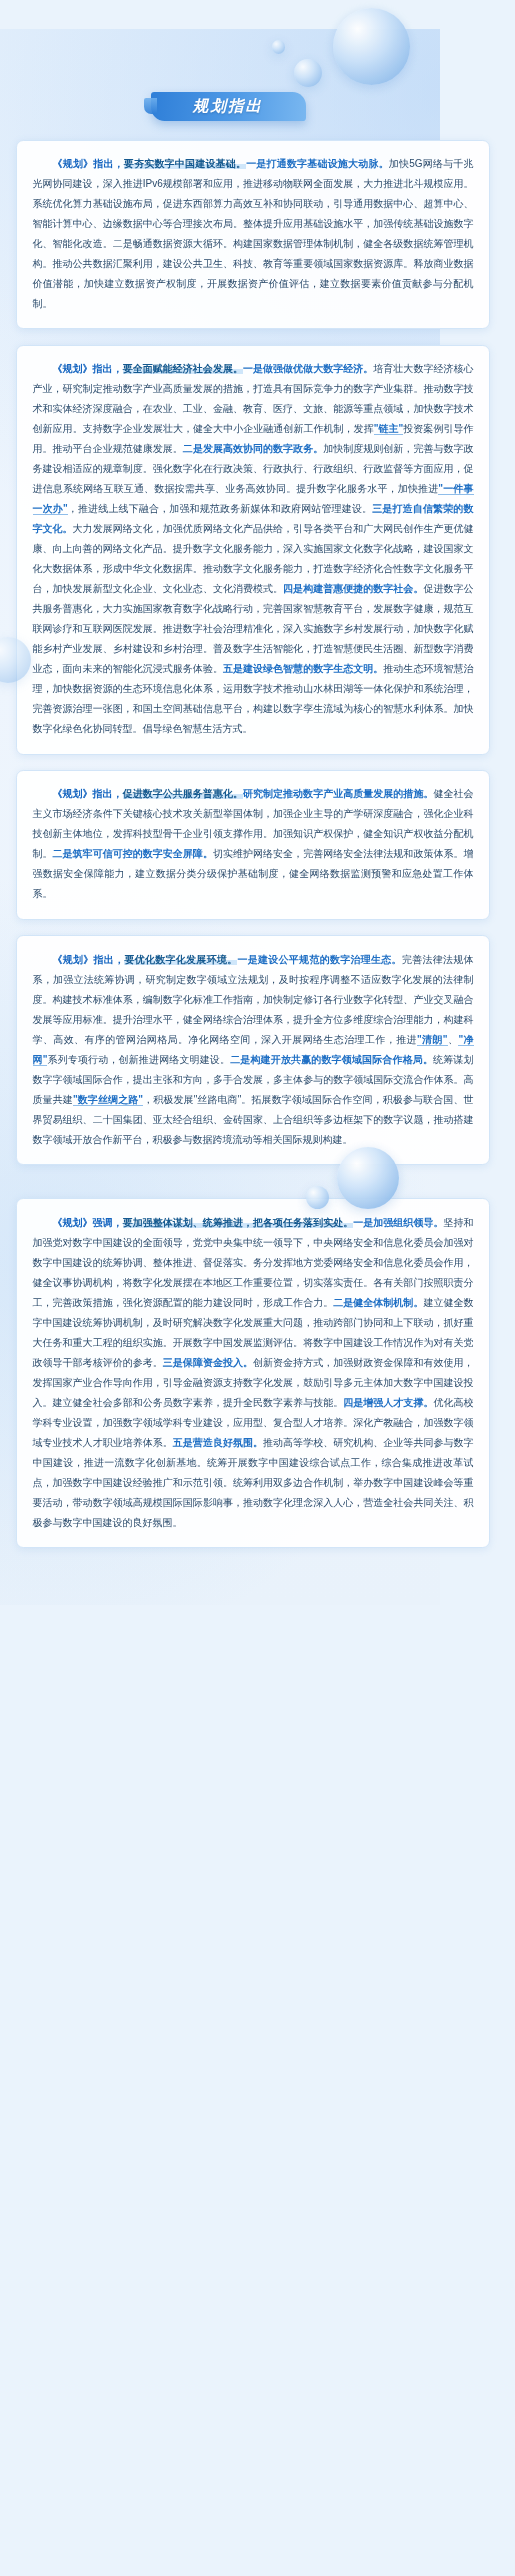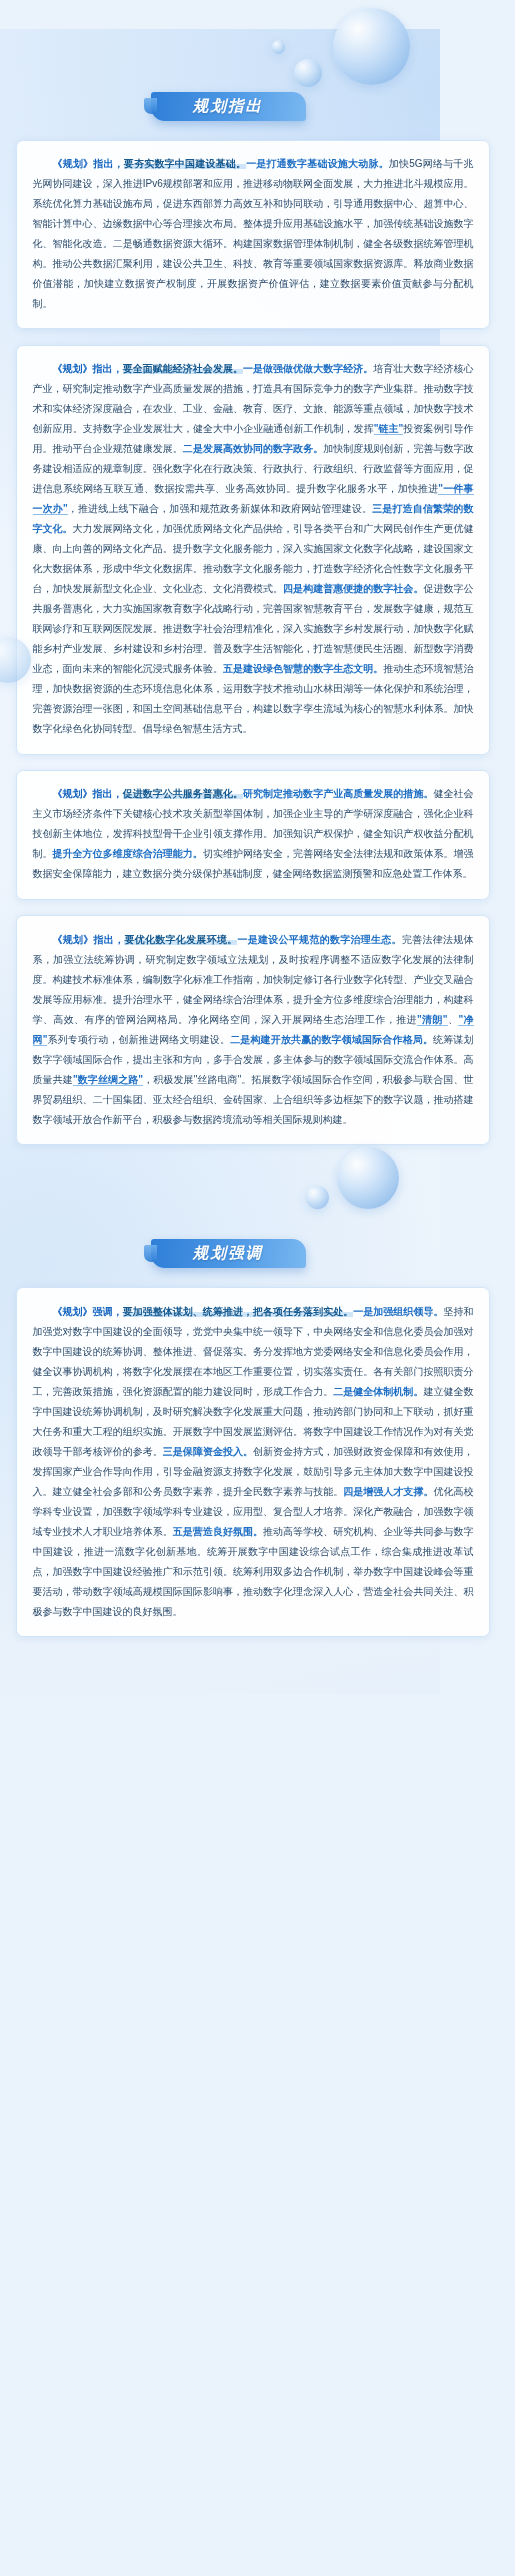--- a/index.html
+++ b/index.html
@@ -137,36 +137,29 @@
 
     <div class="card">
       <p class="para"><span class="lead">《规划》指出，</span><span class="mark">要夯实数字中国建设基础。</span><span class="hl">一是打通数字基础设施大动脉。</span><span>加快5G网络与千兆光网协同建设，深入推进IPv6规模部署和应用，推进移动物联网全面发展，大力推进北斗规模应用。系统优化算力基础设施布局，促进东西部算力高效互补和协同联动，引导通用数据中心、超算中心、智能计算中心、边缘数据中心等合理接次布局。整体提升应用基础设施水平，加强传统基础设施数字化、智能化改造。二是畅通数据资源大循环。构建国家数据管理体制机制，健全各级数据统筹管理机构。推动公共数据汇聚利用，建设公共卫生、科技、教育等重要领域国家数据资源库。释放商业数据价值潜能，加快建立数据资产权制度，开展数据资产价值评估，建立数据要素价值贡献参与分配机制。</span></p>
     </div>
 
     <div class="card">
       <p class="para"><span class="lead">《规划》指出，</span><span class="mark">要全面赋能经济社会发展。</span><span class="hl">一是做强做优做大数字经济。</span><span>培育壮大数字经济核心产业，研究制定推动数字产业高质量发展的措施，打造具有国际竞争力的数字产业集群。推动数字技术和实体经济深度融合，在农业、工业、金融、教育、医疗、文旅、能源等重点领域，加快数字技术创新应用。支持数字企业发展壮大，健全大中小企业融通创新工作机制，发挥</span><span class="hl-u">"链主"</span><span>投资案例引导作用。推动平台企业规范健康发展。</span><span class="hl">二是发展高效协同的数字政务。</span><span>加快制度规则创新，完善与数字政务建设相适应的规章制度。强化数字化在行政决策、行政执行、行政组织、行政监督等方面应用，促进信息系统网络互联互通、数据按需共享、业务高效协同。提升数字化服务水平，加快推进</span><span class="hl-u">"一件事一次办"</span><span>，推进线上线下融合，加强和规范政务新媒体和政府网站管理建设。</span><span class="hl">三是打造自信繁荣的数字文化。</span><span>大力发展网络文化，加强优质网络文化产品供给，引导各类平台和广大网民创作生产更优健康、向上向善的网络文化产品。提升数字文化服务能力，深入实施国家文化数字化战略，建设国家文化大数据体系，形成中华文化数据库。推动数字文化服务能力，打造数字经济化合性数字文化服务平台，加快发展新型文化企业、文化业态、文化消费模式。</span><span class="hl">四是构建普惠便捷的数字社会。</span><span>促进数字公共服务普惠化，大力实施国家教育数字化战略行动，完善国家智慧教育平台，发展数字健康，规范互联网诊疗和互联网医院发展。推进数字社会治理精准化，深入实施数字乡村发展行动，加快数字化赋能乡村产业发展、乡村建设和乡村治理。普及数字生活智能化，打造智慧便民生活圈、新型数字消费业态，面向未来的智能化沉浸式服务体验。</span><span class="hl">五是建设绿色智慧的数字生态文明。</span><span>推动生态环境智慧治理，加快数据资源的生态环境信息化体系，运用数字技术推动山水林田湖等一体化保护和系统治理，完善资源治理一张图，和国土空间基础信息平台，构建以数字孪生流域为核心的智慧水利体系。加快数字化绿色化协同转型。倡导绿色智慧生活方式。</span></p>
     </div>
 
     <div class="card">
-      <p class="para"><span class="lead">《规划》指出，</span><span class="mark">促进数字公共服务普惠化。</span><span class="hl">研究制定推动数字产业高质量发展的措施。</span><span>健全社会主义市场经济条件下关键核心技术攻关新型举国体制，加强企业主导的产学研深度融合，强化企业科技创新主体地位，发挥科技型骨干企业引领支撑作用。加强知识产权保护，健全知识产权收益分配机制。</span><span class="hl">提升全方位多维度综合治理能力。</span><span>切实维护网络安全，完善网络安全法律法规和政策体系。增强数据安全保障能力，建立数据分类分级保护基础制度，健全网络数据监测预警和应急处置工作体系。</span></p>
+      <p class="para"><span class="lead">《规划》指出，</span><span class="mark">促进数字公共服务普惠化。</span><span class="hl">研究制定推动数字产业高质量发展的措施。</span><span>健全社会主义市场经济条件下关键核心技术攻关新型举国体制，加强企业主导的产学研深度融合，强化企业科技创新主体地位，发挥科技型骨干企业引领支撑作用。加强知识产权保护，健全知识产权收益分配机制。</span><span class="hl">二是筑牢可信可控的数字安全屏障。</span><span>切实维护网络安全，完善网络安全法律法规和政策体系。增强数据安全保障能力，建立数据分类分级保护基础制度，健全网络数据监测预警和应急处置工作体系。</span></p>
     </div>
 
     <div class="card">
       <p class="para"><span class="lead">《规划》指出，</span><span class="mark">要优化数字化发展环境。</span><span class="hl">一是建设公平规范的数字治理生态。</span><span>完善法律法规体系，加强立法统筹协调，研究制定数字领域立法规划，及时按程序调整不适应数字化发展的法律制度。构建技术标准体系，编制数字化标准工作指南，加快制定修订各行业数字化转型、产业交叉融合发展等应用标准。提升治理水平，健全网络综合治理体系，提升全方位多维度综合治理能力，构建科学、高效、有序的管网治网格局。净化网络空间，深入开展网络生态治理工作，推进</span><span class="hl-u">"清朗"</span><span>、</span><span class="hl-u">"净网"</span><span>系列专项行动，创新推进网络文明建设。</span><span class="hl">二是构建开放共赢的数字领域国际合作格局。</span><span>统筹谋划数字字领域国际合作，提出主张和方向，多手合发展，多主体参与的数字领域国际交流合作体系。高质量共建</span><span class="hl-u">"数字丝绸之路"</span><span>，积极发展"丝路电商"。拓展数字领域国际合作空间，积极参与联合国、世界贸易组织、二十国集团、亚太经合组织、金砖国家、上合组织等多边框架下的数字议题，推动搭建数字领域开放合作新平台，积极参与数据跨境流动等相关国际规则构建。</span></p>
     </div>
 
   </div>
 
-  <div class="sh-wrap second">
-    <div class="section-head">
-      <div class="banner">
-        <span class="banner-text">规划强调</span>
-      </div>
-    </div>
-  </div>
 
   <div class="cards">
     <div class="card">
       <p class="para"><span class="lead">《规划》强调，</span><span class="mark">要加强整体谋划、统筹推进，把各项任务落到实处。</span><span class="hl">一是加强组织领导。</span><span>坚持和加强党对数字中国建设的全面领导，党党中央集中统一领导下，中央网络安全和信息化委员会加强对数字中国建设的统筹协调、整体推进、督促落实。务分发挥地方党委网络安全和信息化委员会作用，健全议事协调机构，将数字化发展摆在本地区工作重要位置，切实落实责任。各有关部门按照职责分工，完善政策措施，强化资源配置的能力建设同时，形成工作合力。</span><span class="hl">二是健全体制机制。</span><span>建立健全数字中国建设统筹协调机制，及时研究解决数字化发展重大问题，推动跨部门协同和上下联动，抓好重大任务和重大工程的组织实施。开展数字中国发展监测评估。将数字中国建设工作情况作为对有关党政领导干部考核评价的参考。</span><span class="hl">三是保障资金投入。</span><span>创新资金持方式，加强财政资金保障和有效使用，发挥国家产业合作导向作用，引导金融资源支持数字化发展，鼓励引导多元主体加大数字中国建设投入。建立健全社会多部和公务员数字素养，提升全民数字素养与技能。</span><span class="hl">四是增强人才支撑。</span><span>优化高校学科专业设置，加强数字领域学科专业建设，应用型、复合型人才培养。深化产教融合，加强数字领域专业技术人才职业培养体系。</span><span class="hl">五是营造良好氛围。</span><span>推动高等学校、研究机构、企业等共同参与数字中国建设，推进一流数字化创新基地。统筹开展数字中国建设综合试点工作，综合集成推进改革试点，加强数字中国建设经验推广和示范引领。统筹利用双多边合作机制，举办数字中国建设峰会等重要活动，带动数字领域高规模国际国际影响事，推动数字化理念深入人心，营造全社会共同关注、积极参与数字中国建设的良好氛围。</span></p>
     </div>
   </div>
 
   <div class="spacer-bottom"></div>
 </div>
 

